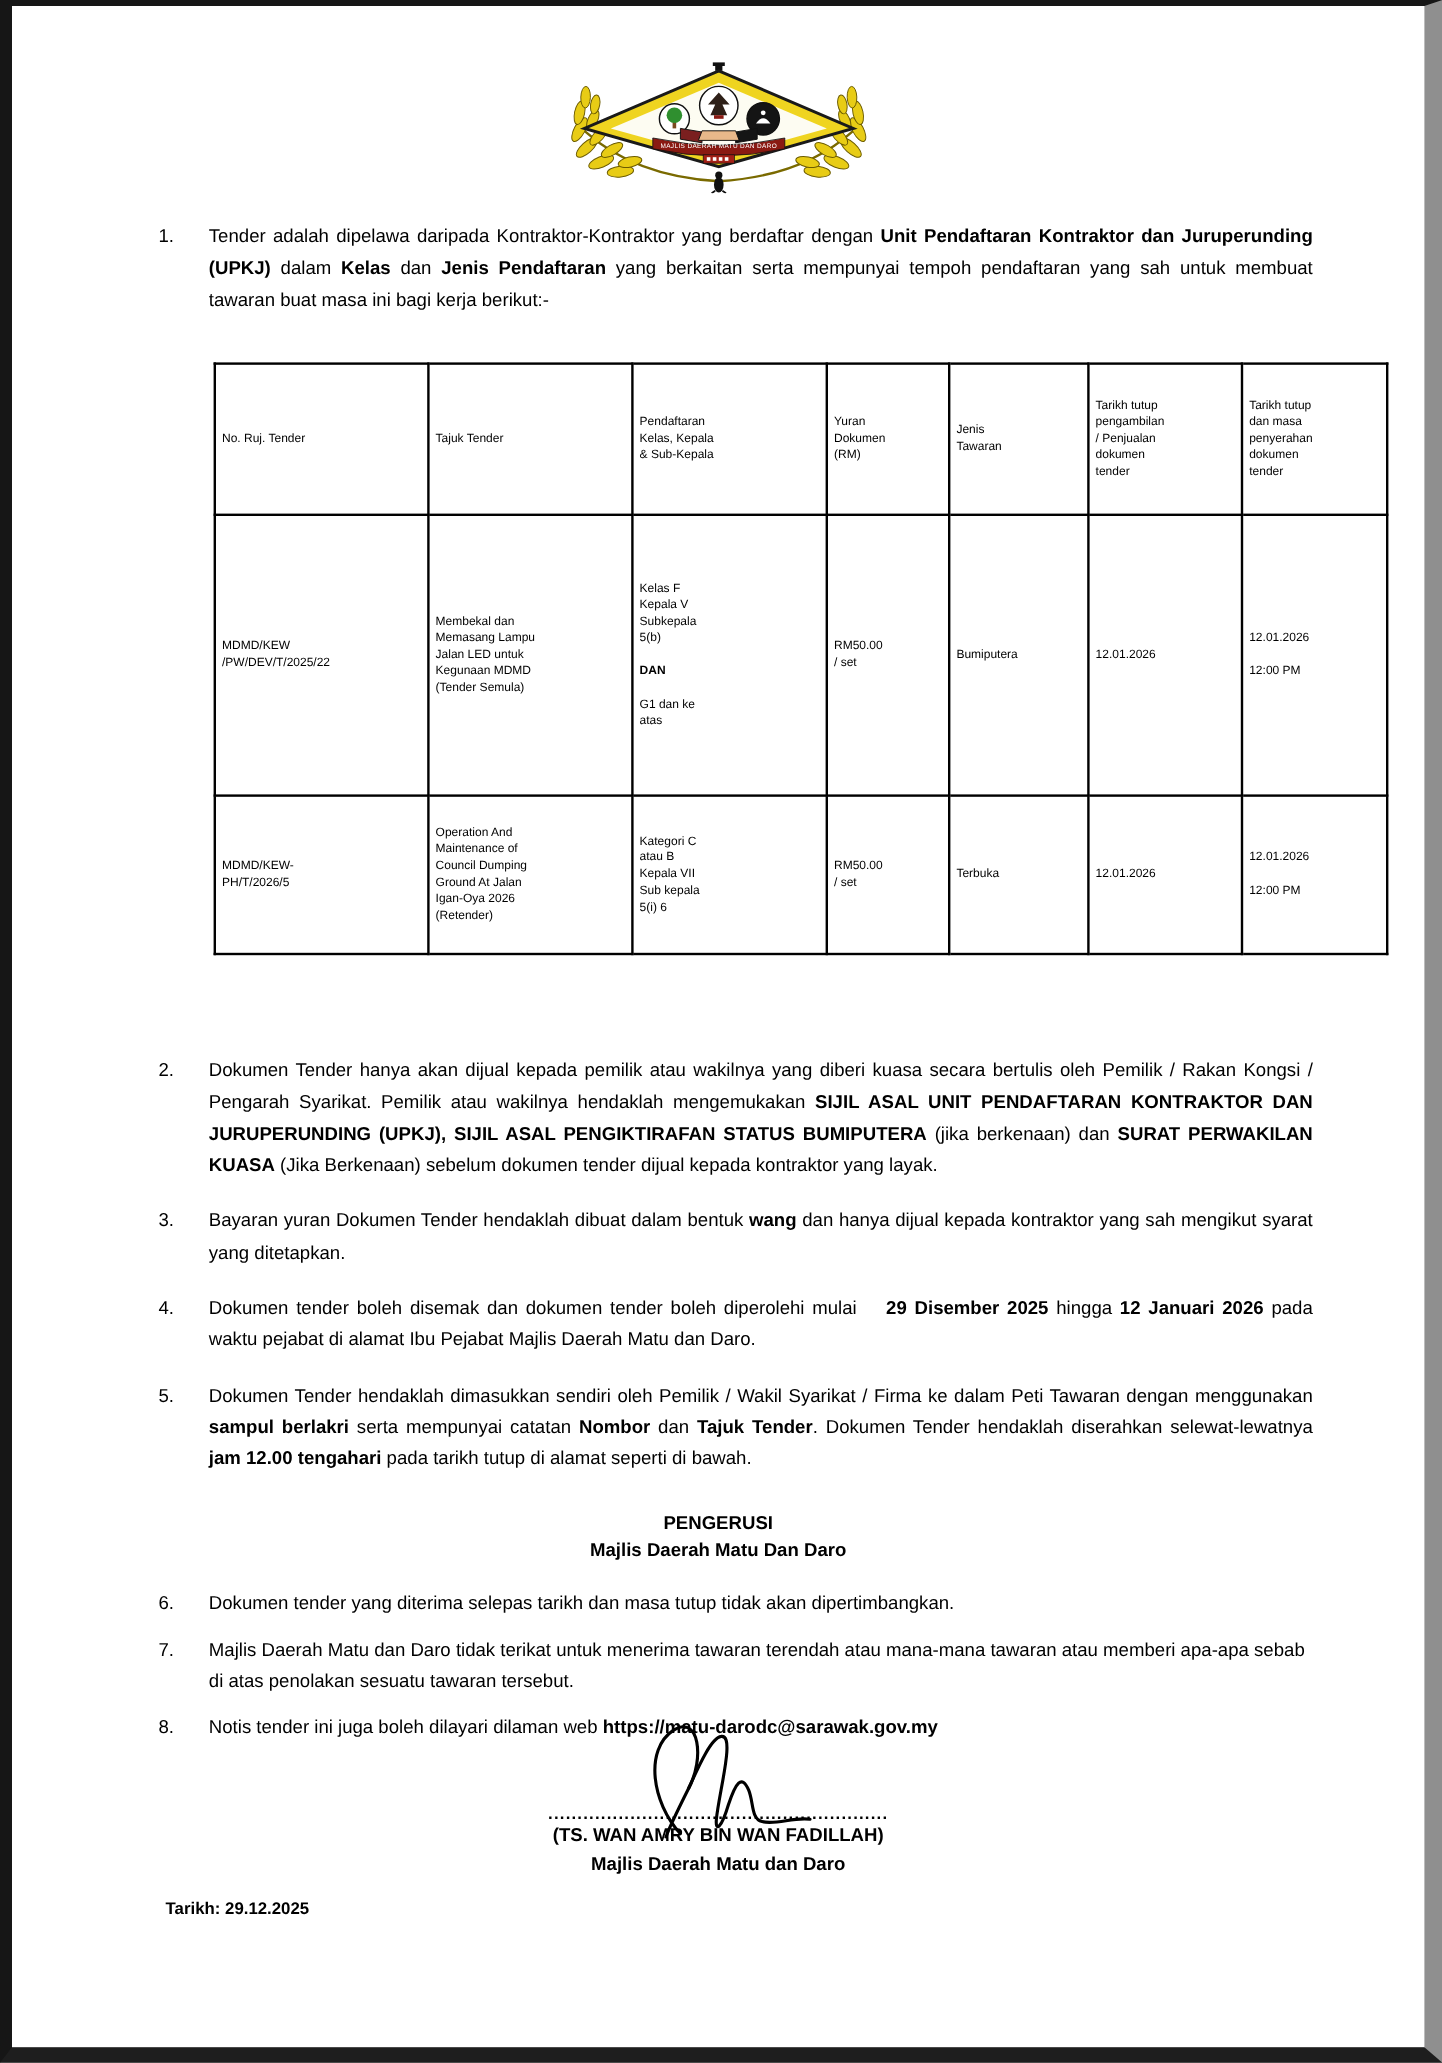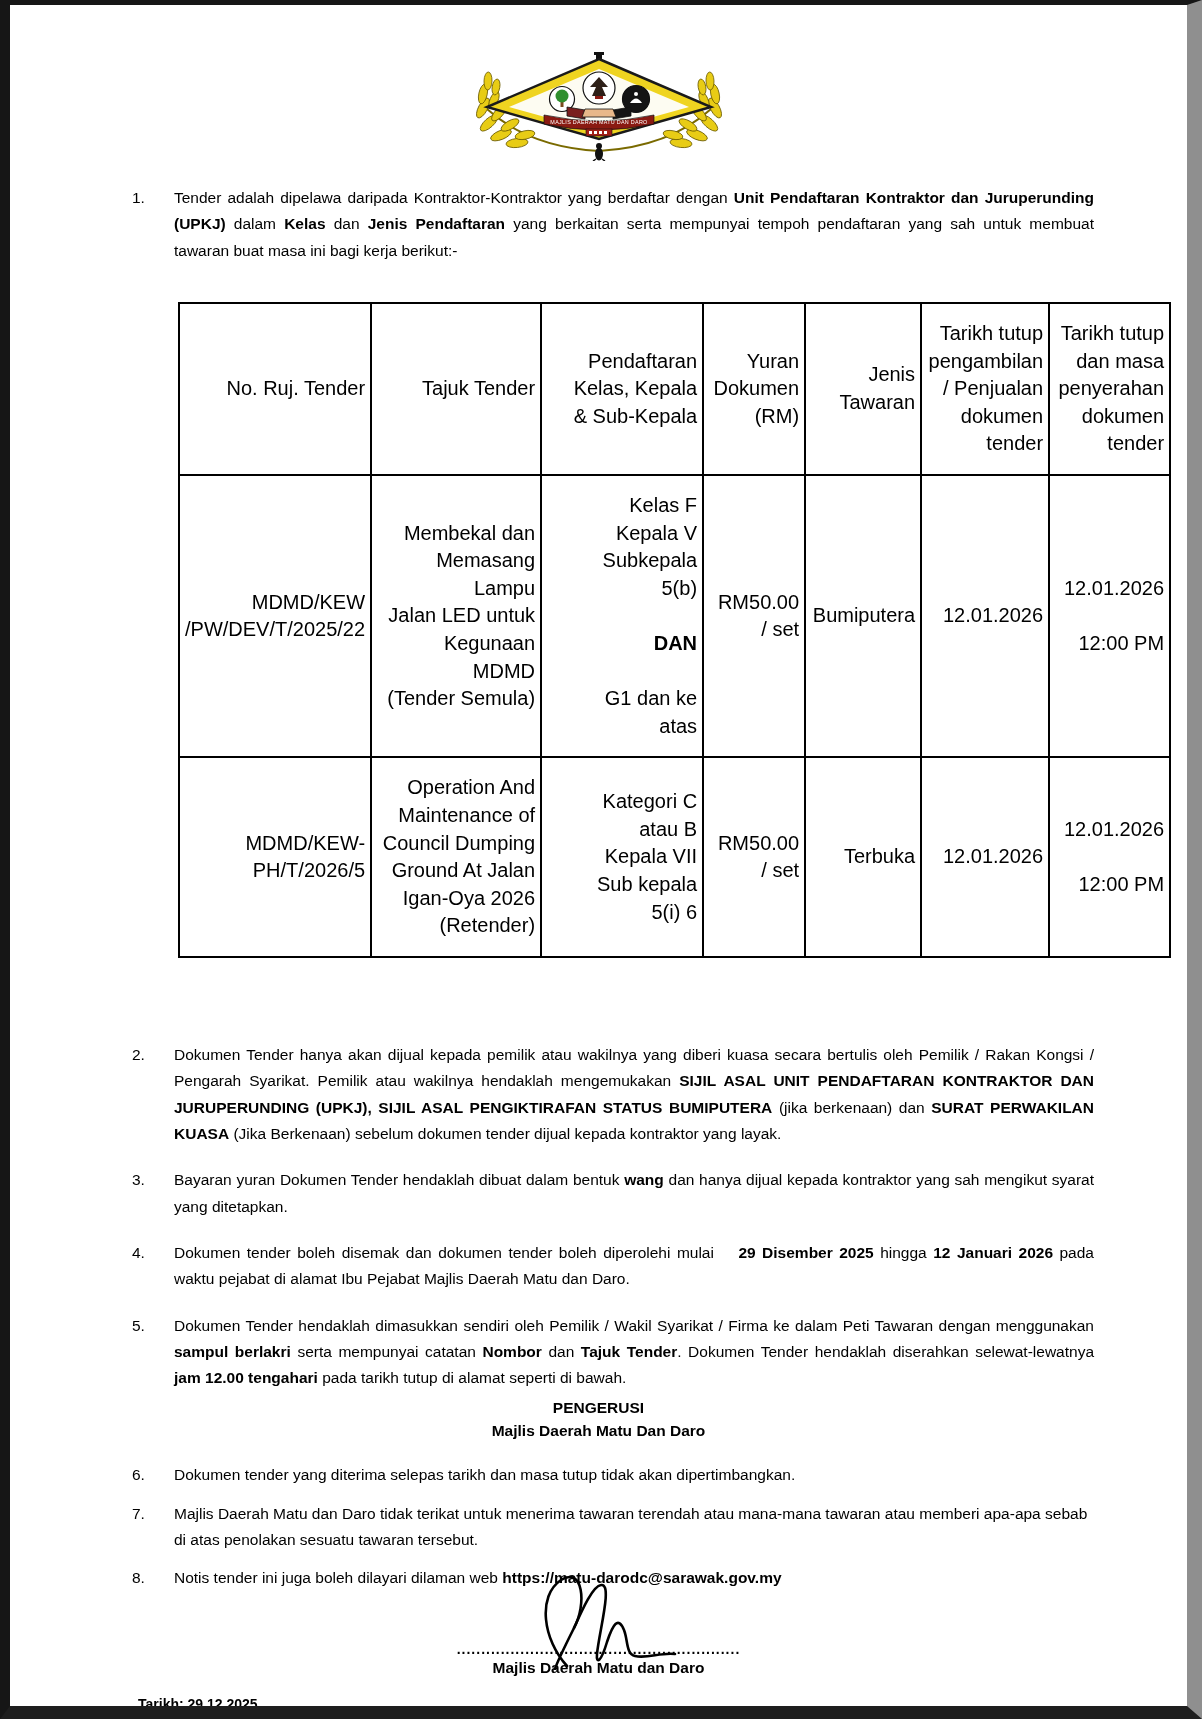--- a/index.html
+++ b/index.html
@@ -27,28 +27,28 @@
   .mt-p2 { margin-top:84px; }
   .mt-p3 { margin-top:20px; }
   .mt-p4 { margin-top:20px; }
   .mt-p5 { margin-top:20px; }
   .mt-p6 { margin-top:20px; }
   .mt-p7 { margin-top:12px; }
   .mt-p8 { margin-top:12px; }
 
   table.tender-table { border-collapse:collapse; margin-left:168px; margin-top:38px; table-layout:fixed; }
   .tender-table th, .tender-table td {
-    border:2px solid #000; font-weight:normal; font-size:20px; text-align:right;
+    border:2px solid #000; font-weight:normal; font-size:10px; text-align:left;
     vertical-align:middle; white-space:pre-line; line-height:1.38; padding:16px 5px;
   }
   tr.hrow { height:126px; }
   tr.drow1 { height:234px; }
   tr.drow2 { height:132px; }
 
-  .address { text-align:center; font-weight:bold; font-size:15.5px; line-height:1.5; margin-top:4px; }
+  .address { text-align:center; font-weight:bold; font-size:15.5px; line-height:1.5; margin-top:28px; }
 
   .sig { text-align:center; margin-top:-22px; }
   .sig svg.scribble { display:block; margin:0 auto -28px; position:relative; }
   .sig-dots { font-size:14px; font-weight:bold; letter-spacing:1px; line-height:1; }
   .sig-name, .sig-role, .sig-org { font-weight:bold; font-size:15.5px; line-height:1.55; }
 
   .footer-date { margin:16px 0 0 128px; font-weight:bold; font-size:14px; }
 </style>
 </head>
 <body>
@@ -252,19 +252,20 @@
     </div>
 
     <div class="sig">
       <svg class="scribble" width="240" height="100" viewBox="0 0 240 100">
         <g fill="none" stroke="#000" stroke-width="2.6" stroke-linecap="round">
           <path d="M88,96 C64,70 58,26 82,10 C104,-4 108,34 95,58 C86,76 78,92 76,99"></path>
           <path d="M95,58 C104,38 114,16 122,15 C134,13 120,62 118,84 C117,95 122,92 128,72 C134,54 139,46 145,60 C149,70 147,84 156,86 C168,89 182,82 196,84"></path>
         </g>
       </svg>
       <div class="sig-dots">..........................................................</div>
+      <div class="sig-name">(TS. WAN AMRY BIN WAN FADILLAH)</div>
       <div class="sig-org">Majlis Daerah Matu dan Daro</div>
     </div>
 
     <div class="footer-date">Tarikh: 29.12.2025</div>
 
   </div>
 </div>
 
 </body></html>

